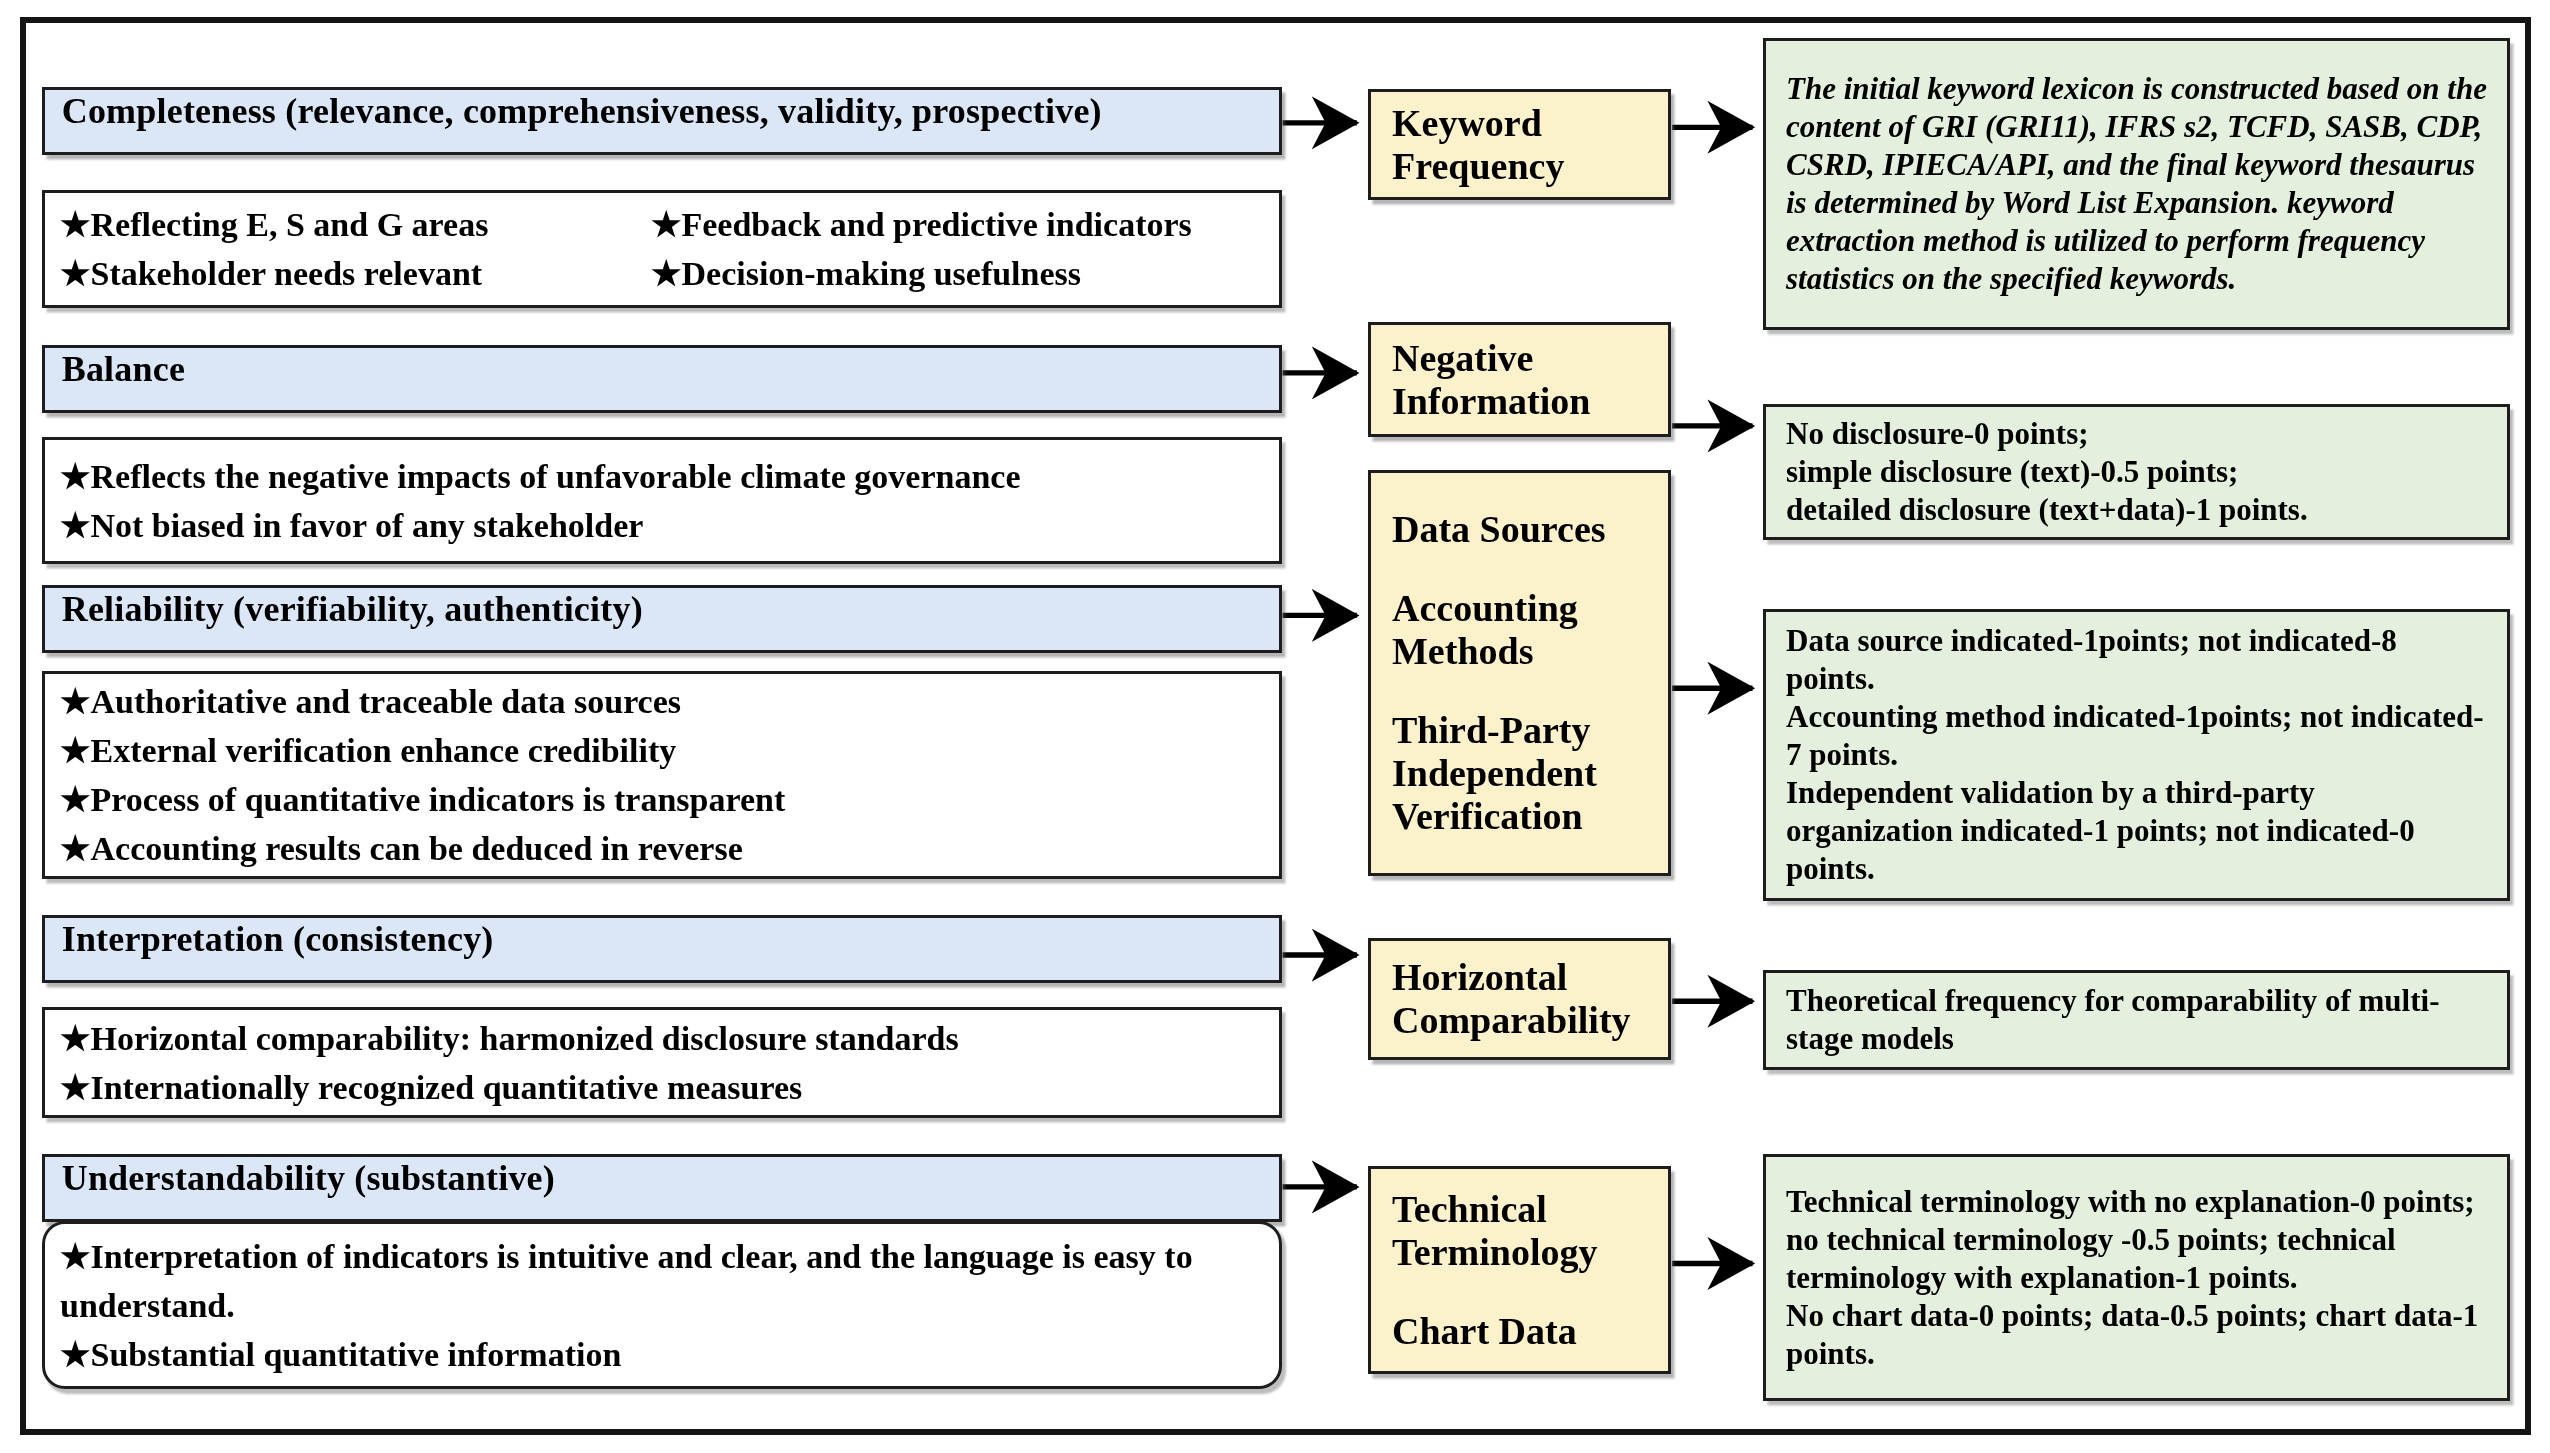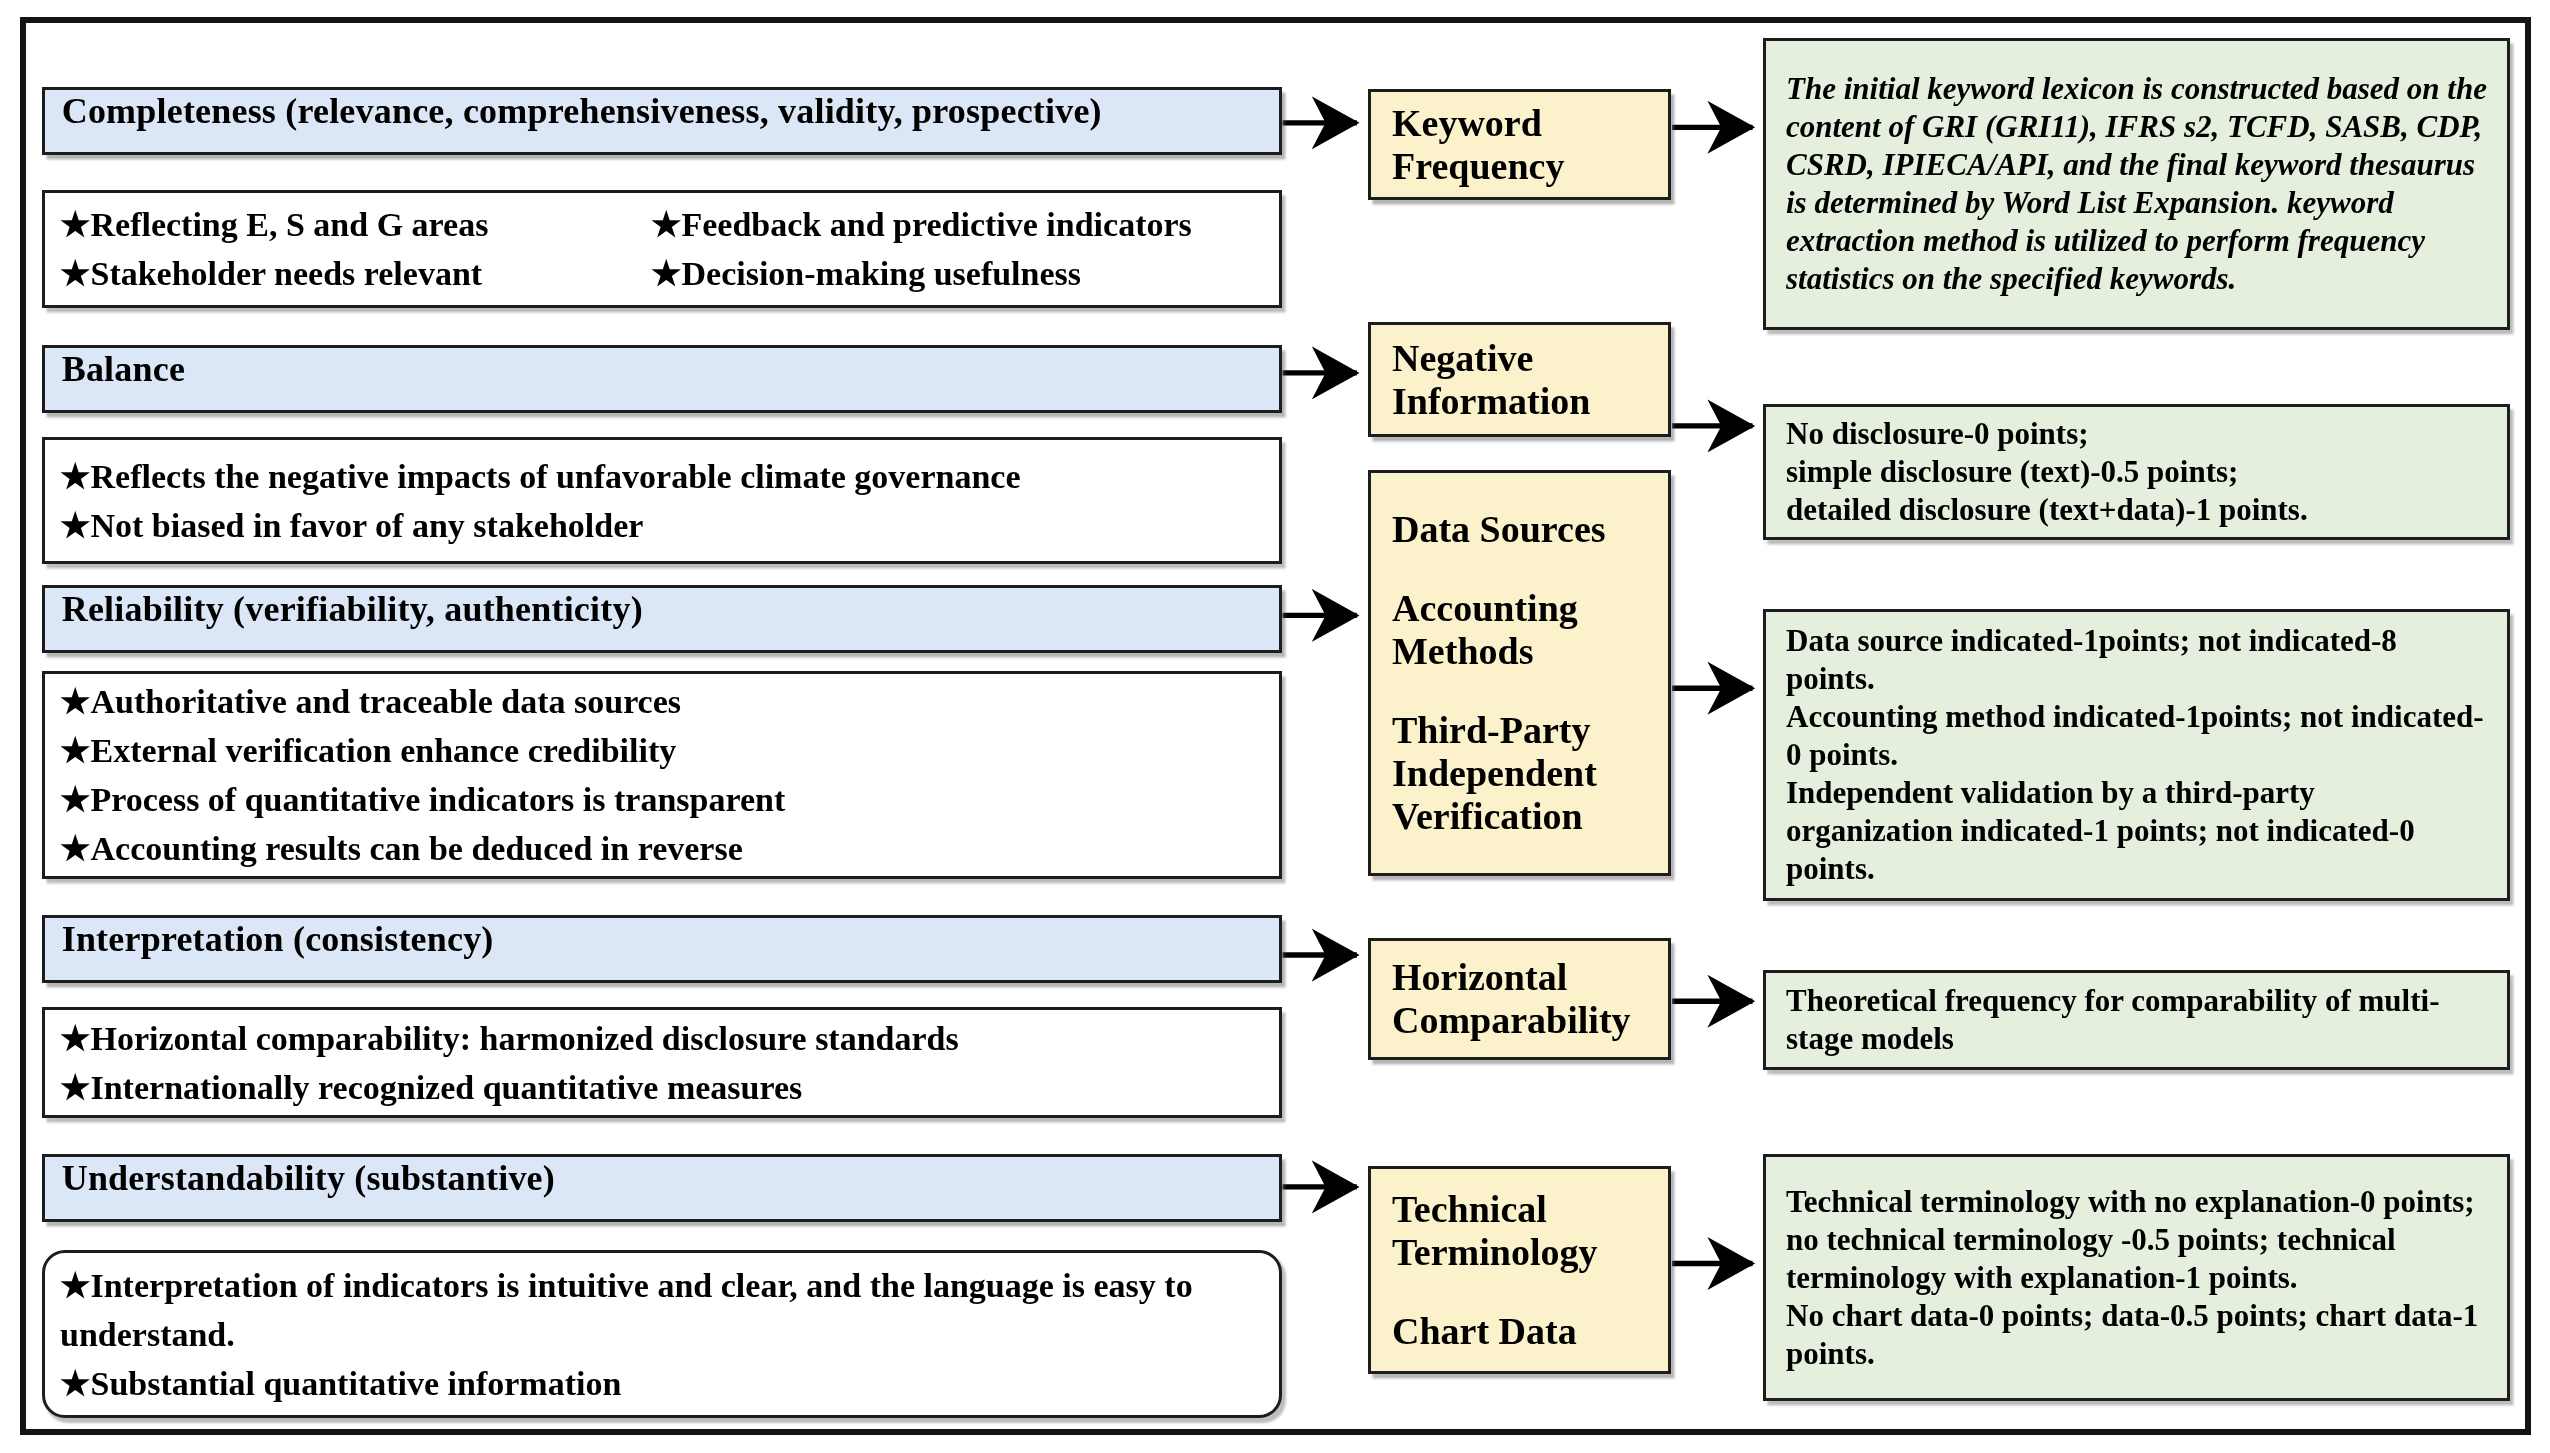--- a/index.html
+++ b/index.html
@@ -100,21 +100,21 @@
 
   <div class="box wbox" style="left:42px;top:1007px;width:1240px;height:111px;">
     <div class="ln">★Horizontal comparability: harmonized disclosure standards</div>
     <div class="ln">★Internationally recognized quantitative measures</div>
   </div>
 
   <div class="box hdr" style="left:42px;top:1154px;width:1240px;height:68px;">
     <span>Understandability (substantive)</span>
   </div>
 
-  <div class="box wbox" style="left:42px;top:1250px;width:1240px;height:168px;border-radius:23px;">
+  <div class="box wbox" style="left:42px;top:1221px;width:1240px;height:168px;border-radius:23px;">
     <div class="ln">★Interpretation of indicators is intuitive and clear, and the language is easy to understand.</div>
     <div class="ln">★Substantial quantitative information</div>
   </div>
 
   <div class="box ybox" style="left:1368px;top:89px;width:303px;height:111px;">
     <div class="item">Keyword Frequency</div>
   </div>
 
   <div class="box ybox" style="left:1368px;top:322px;width:303px;height:115px;">
     <div class="item">Negative Information</div>
@@ -140,21 +140,21 @@
   </div>
 
   <div class="box gbox" style="left:1763px;top:404px;width:747px;height:136px;">
     <div>No disclosure-0 points;</div>
     <div>simple disclosure (text)-0.5 points;</div>
     <div>detailed disclosure (text+data)-1 points.</div>
   </div>
 
   <div class="box gbox" style="left:1763px;top:609px;width:747px;height:292px;">
     <div>Data source indicated-1points; not indicated-8 points.</div>
-    <div>Accounting method indicated-1points; not indicated-0 points.</div>
+    <div>Accounting method indicated-1points; not indicated-7 points.</div>
     <div>Independent validation by a third-party organization indicated-1 points; not indicated-0 points.</div>
   </div>
 
   <div class="box gbox" style="left:1763px;top:970px;width:747px;height:100px;">
     <div>Theoretical frequency for comparability of multi-stage models</div>
   </div>
 
   <div class="box gbox" style="left:1763px;top:1154px;width:747px;height:247px;">
     <div>Technical terminology with no explanation-0 points; no technical terminology -0.5 points; technical terminology with explanation-1 points.</div>
     <div>No chart data-0 points; data-0.5 points; chart data-1 points.</div>

